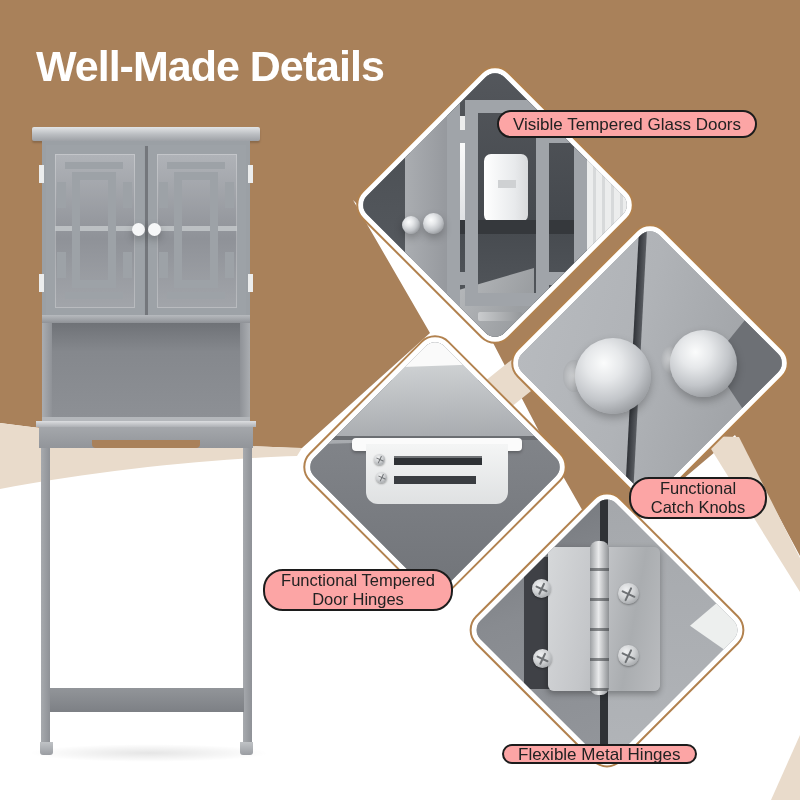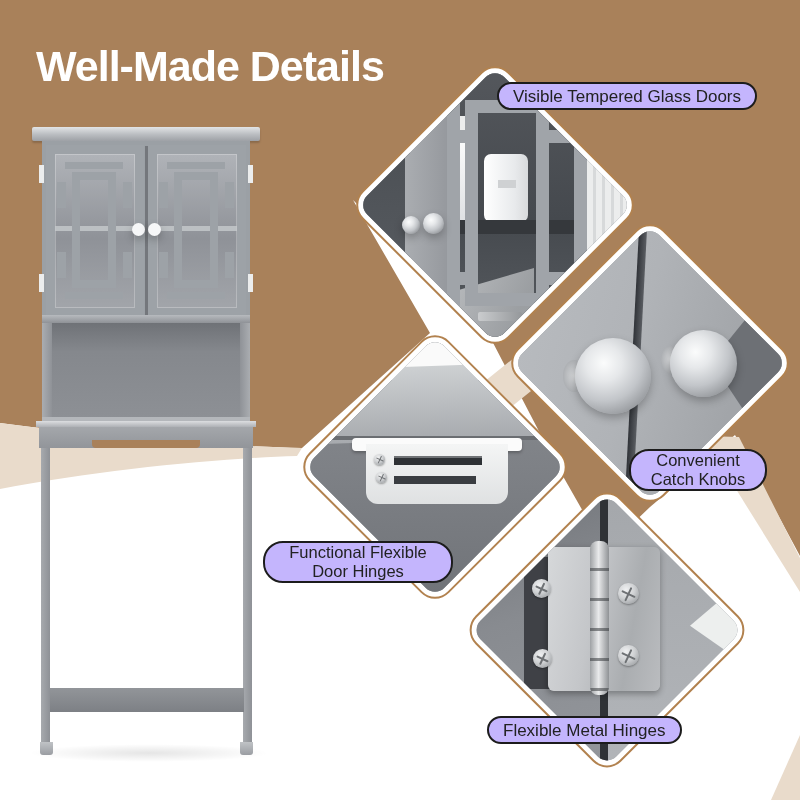--- a/index.html
+++ b/index.html
@@ -12,26 +12,26 @@
   
   .bg{position:absolute;left:0;top:0;width:800px;height:800px;}
   
   .title{
     position:absolute;left:36px;top:42px;
     font-size:43px;font-weight:bold;letter-spacing:-1px;
     color:var(--title-text,#fff);white-space:nowrap;
   }
   
   .pill{
-    position:absolute;background:#c4b5fd;
+    position:absolute;background:#fca5a5;
     border:2px solid var(--pill-border,#1c1c1c);
     border-radius:20px;color:var(--pill-text,#222);
     display:flex;flex-direction:column;align-items:center;justify-content:center;
     font-size:17px;line-height:19px;text-align:center;
-    padding:2px 14px;box-sizing:border-box;white-space:nowrap;z-index:40;
+    padding:2px 14px;box-sizing:border-box;white-space:nowrap;z-index:40;margin-top:28px;
   }
   
   .diamond{
     position:absolute;transform:rotate(45deg);
     border:5px solid #ffffff;border-radius:18px;overflow:hidden;
     background:#9aa0a5;
     box-shadow:0 0 0 2px var(--diamond-outline-tan,#b2824f);
     z-index:20;
   }
   .dcontent{
@@ -197,26 +197,26 @@
       <div class="abs screw" style="left:156px;top:98px;width:21px;height:21px;"></div>
       <div class="abs screw" style="left:156px;top:160px;width:21px;height:21px;"></div>
     </div>
   </div>
 
   <div class="pill" style="left:497px;top:82px;height:28px;">
     <span>Visible Tempered Glass Doors</span>
   </div>
 
   <div class="pill" style="left:629px;top:449px;width:138px;height:42px;font-size:16.5px;">
-    <span>Convenient</span>
+    <span>Functional</span>
     <span>Catch Knobs</span>
   </div>
 
   <div class="pill" style="left:263px;top:541px;width:190px;height:42px;font-size:16.5px;">
-    <span>Functional Flexible</span>
+    <span>Functional Tempered</span>
     <span>Door Hinges</span>
   </div>
 
-  <div class="pill" style="left:487px;top:716px;height:28px;align-items:flex-end;">
+  <div class="pill" style="left:502px;top:716px;height:20px;align-items:flex-end;">
     <span>Flexible Metal Hinges</span>
   </div>
 
 </div>
 
 </body></html>

